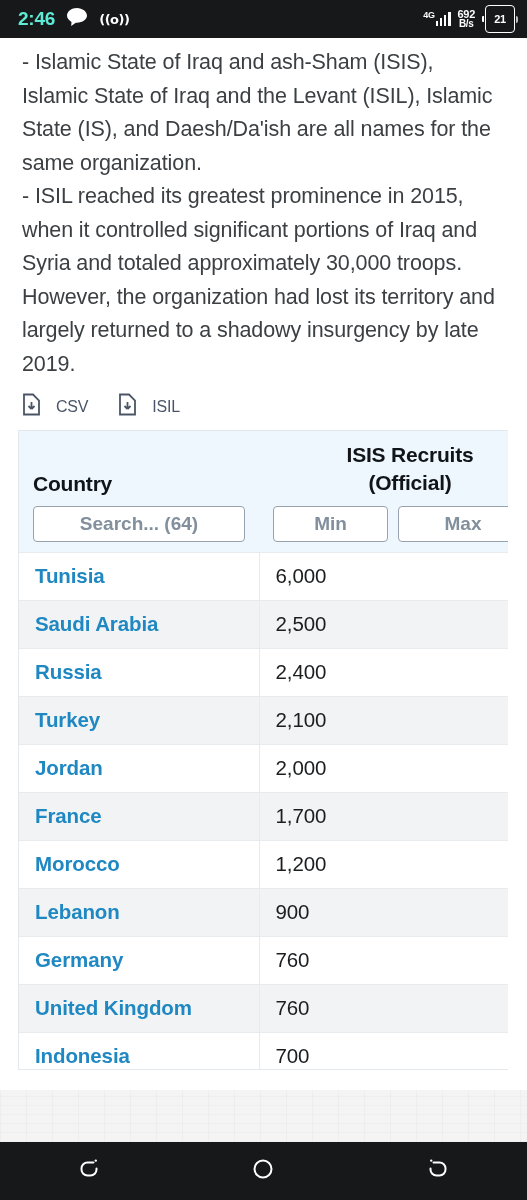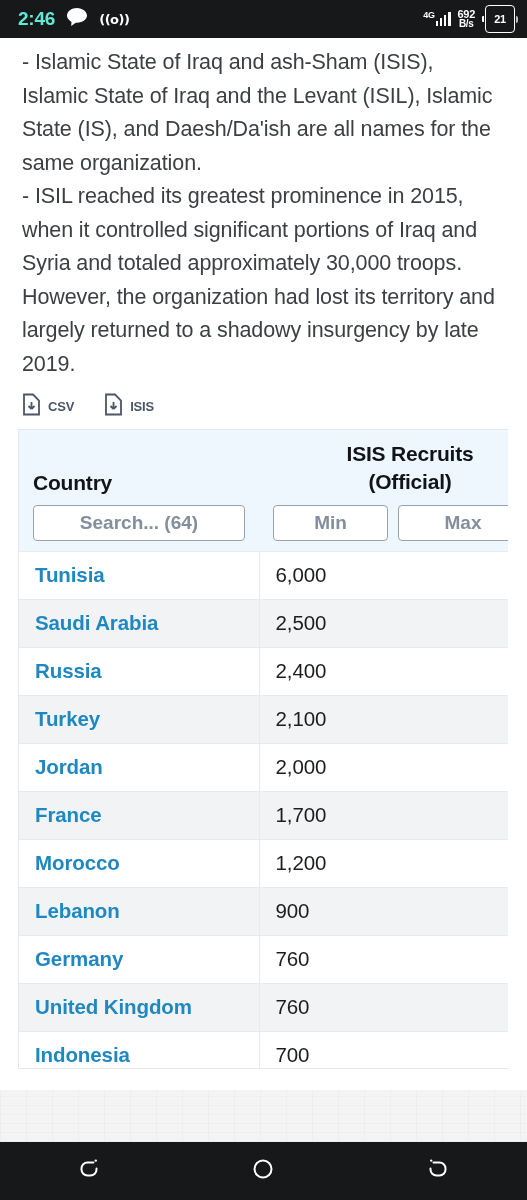--- a/index.html
+++ b/index.html
@@ -129,24 +129,24 @@
   
   #downloads {
     display: flex;
     align-items: center;
     gap: 30px;
     padding: 12px 0 10px 22px;
   }
   .dl-link {
     display: flex;
     align-items: center;
-    gap: 7px;
+    gap: 15px;
     color: #4a5568;
-    font-size: 13px;
-    font-weight: bold;
+    font-size: 16px;
+    font-weight: normal;
     letter-spacing: -0.2px;
   }
   .dl-icon { display: block; }
 
   
   #table-wrap {
     margin: 0 0 0 18px;
     width: 490px;
     height: 640px;
     overflow: hidden;
@@ -332,21 +332,21 @@
         </span>
         <span>CSV</span>
       </a>
       <a class="dl-link">
         <span class="dl-icon">
           <svg width="19" height="23" viewBox="0 0 19 23">
             <path d="M2 1.5h9l6 6v14H2z" fill="none" stroke="#4a5568" stroke-width="1.8"></path>
             <path d="M9.5 9v7m0 0l-3-3m3 3l3-3" fill="none" stroke="#4a5568" stroke-width="1.8"></path>
           </svg>
         </span>
-        <span>ISIS</span>
+        <span>ISIL</span>
       </a>
     </div>
 
     <div id="table-wrap">
       <table id="data-table">
         <colgroup>
           <col style="width:240px">
           <col style="width:300px">
         </colgroup>
         <thead>

